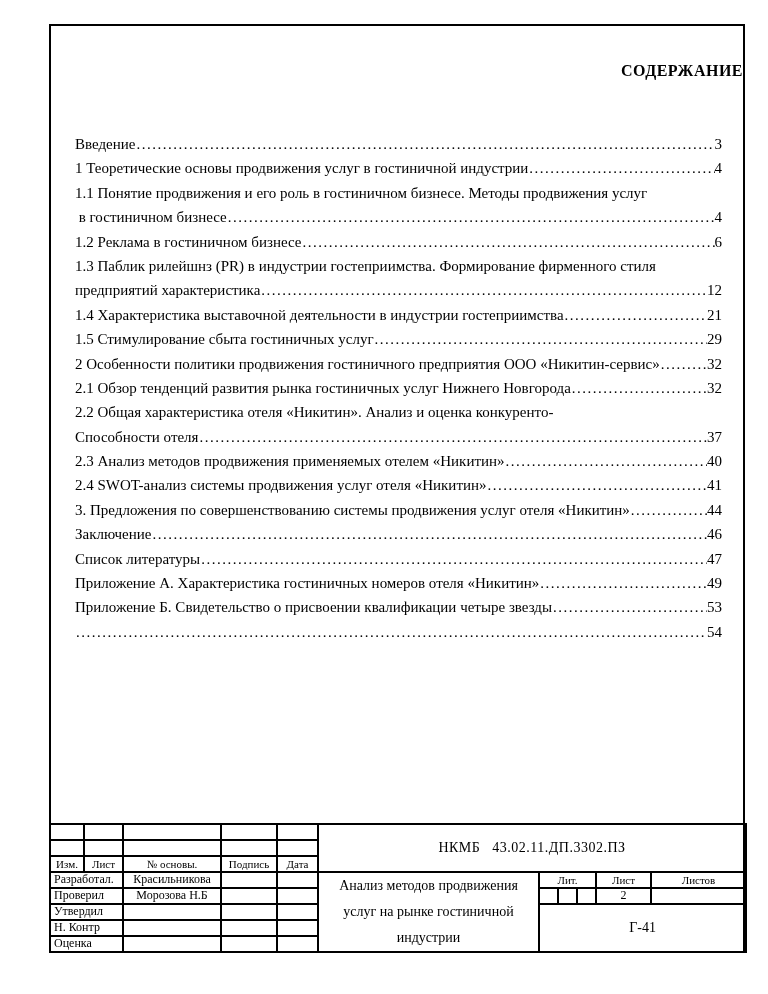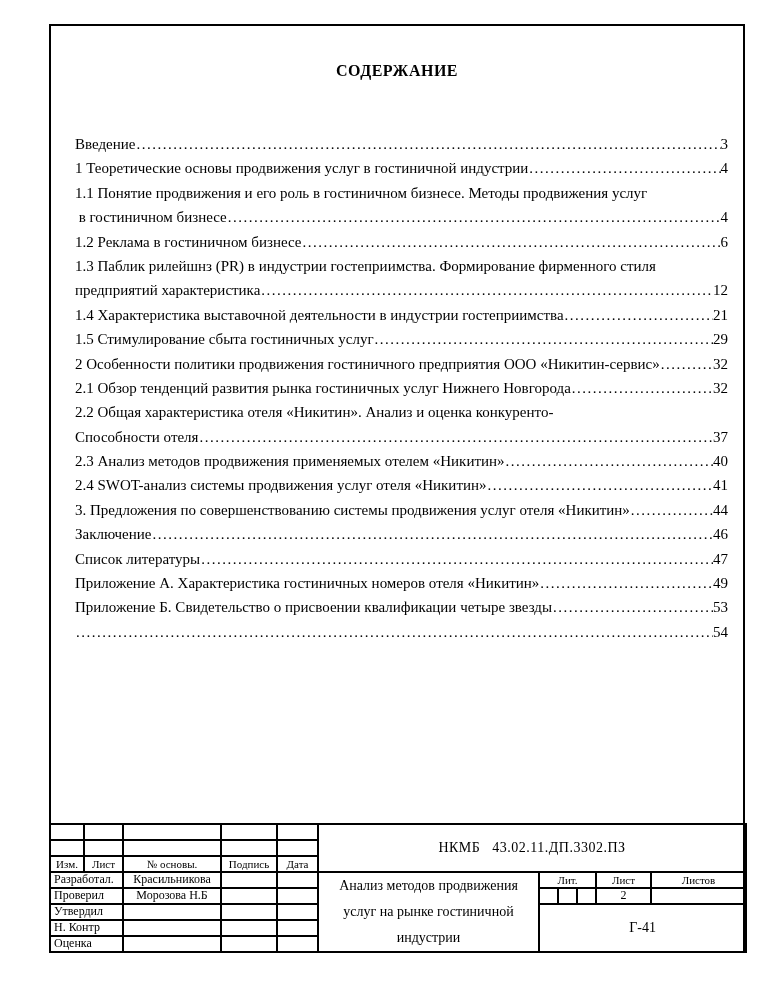--- a/index.html
+++ b/index.html
@@ -19,31 +19,31 @@
   }
   .frame {
     position: absolute;
     left: 49px;
     top: 24px;
     width: 692px;
     height: 925px;
     border: 2px solid #000;
   }
   .heading {
-    text-align: center;
+    text-align: right;
     margin: 0;
     padding-top: 36px;
     font-size: 16px;
     font-weight: bold;
     letter-spacing: 0.5px;
   }
   .toc {
     position: absolute;
     left: 24px;
-    right: 15px;
+    right: 21px;
     top: 106px;
     font-size: 15px;
   }
   .toc-line {
     display: flex;
     align-items: baseline;
     height: 24.4px;
     line-height: 24.4px;
   }
   .toc-text {

